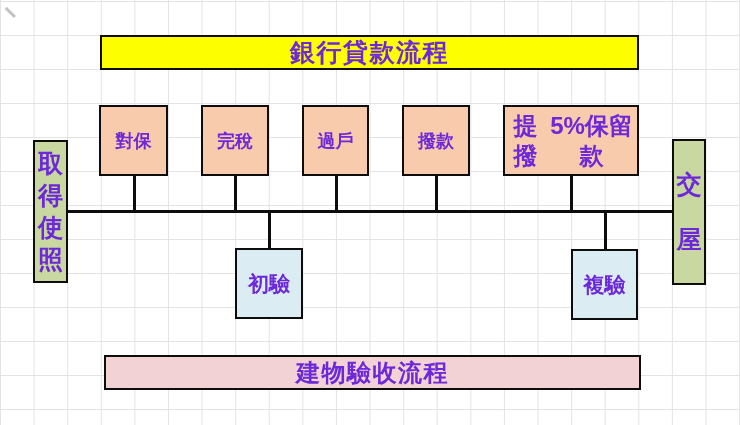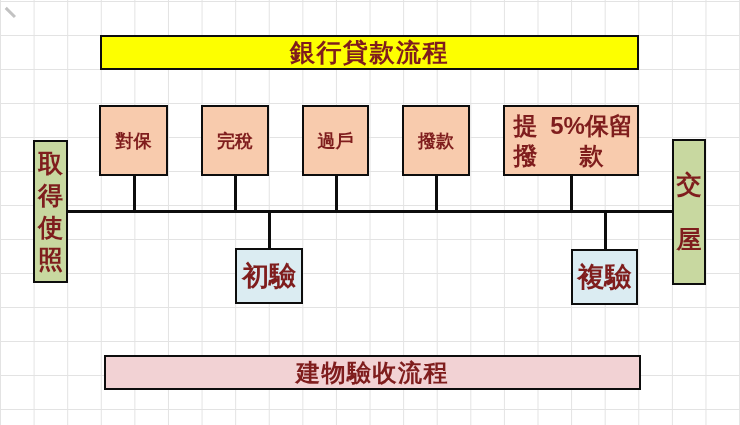--- a/index.html
+++ b/index.html
@@ -21,35 +21,35 @@
   }
   .shape {
     position:absolute;
     box-sizing:border-box;
     border:2.5px solid #0d0d0d;
     display:flex;
     align-items:center;
     justify-content:center;
     font-weight:bold;
     text-align:center;
-    color:#7f1d1d;
+    color:#6d28d9;
   }
   .banner { font-size:25px; letter-spacing:1.5px; }
   .banner.top    { left:100px; top:35px;  width:539px; height:35px; }
   .banner.bottom { left:104px; top:355px; width:537px; height:35px; font-size:24px; }
 
   .step { top:105px; height:71px; font-size:18px; }
   .step.s1 { left:99px;  width:69px; }
   .step.s2 { left:201px; width:68px; }
   .step.s3 { left:302px; width:67px; }
   .step.s4 { left:402px; width:68px; }
   .step.s5 { left:503px; width:136px; font-size:24px; }
   .step.s5 .lines { display:flex; flex-direction:row; line-height:1.25; }
 
-  .insp { width:68px; height:56px; font-size:27px; }
+  .insp { width:68px; height:71px; font-size:21px; }
   .insp.i1 { left:235px; top:248px; }
   .insp.i2 { left:571px; top:249px; width:67px; }
 
   .side {
     flex-direction:column;
     justify-content:space-evenly;
     font-size:25px;
     line-height:1;
     padding:2px 0;
   }

